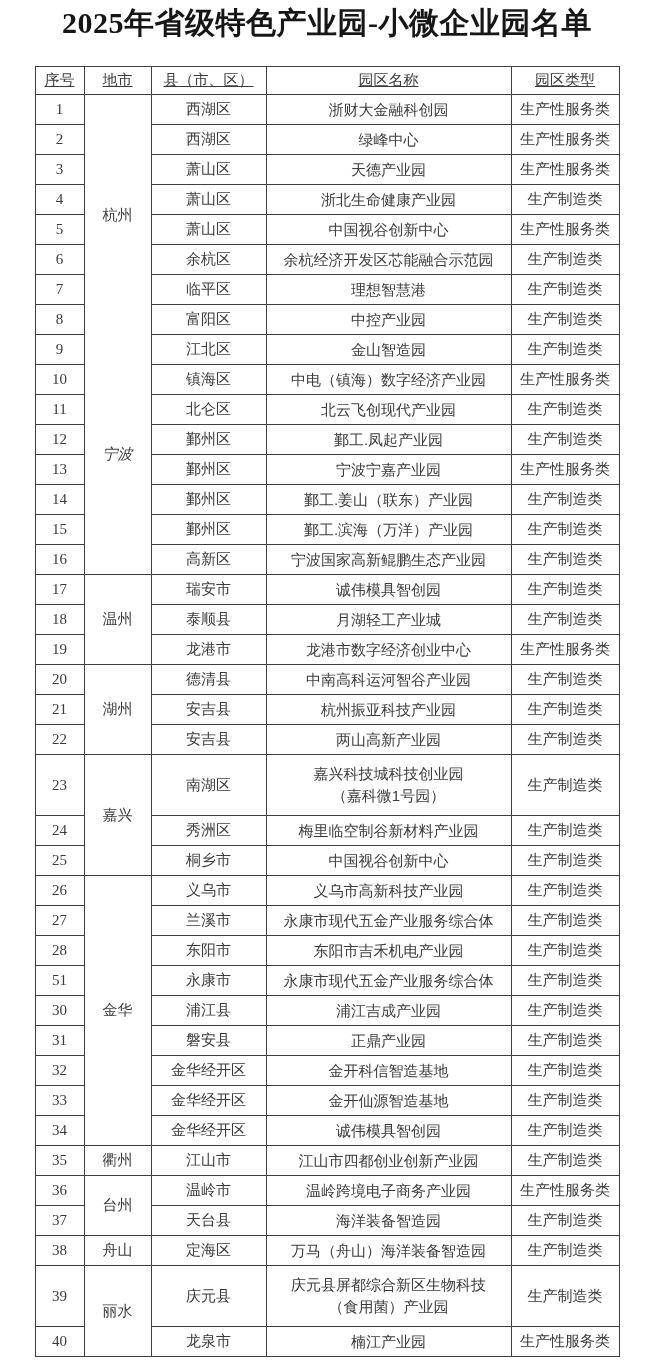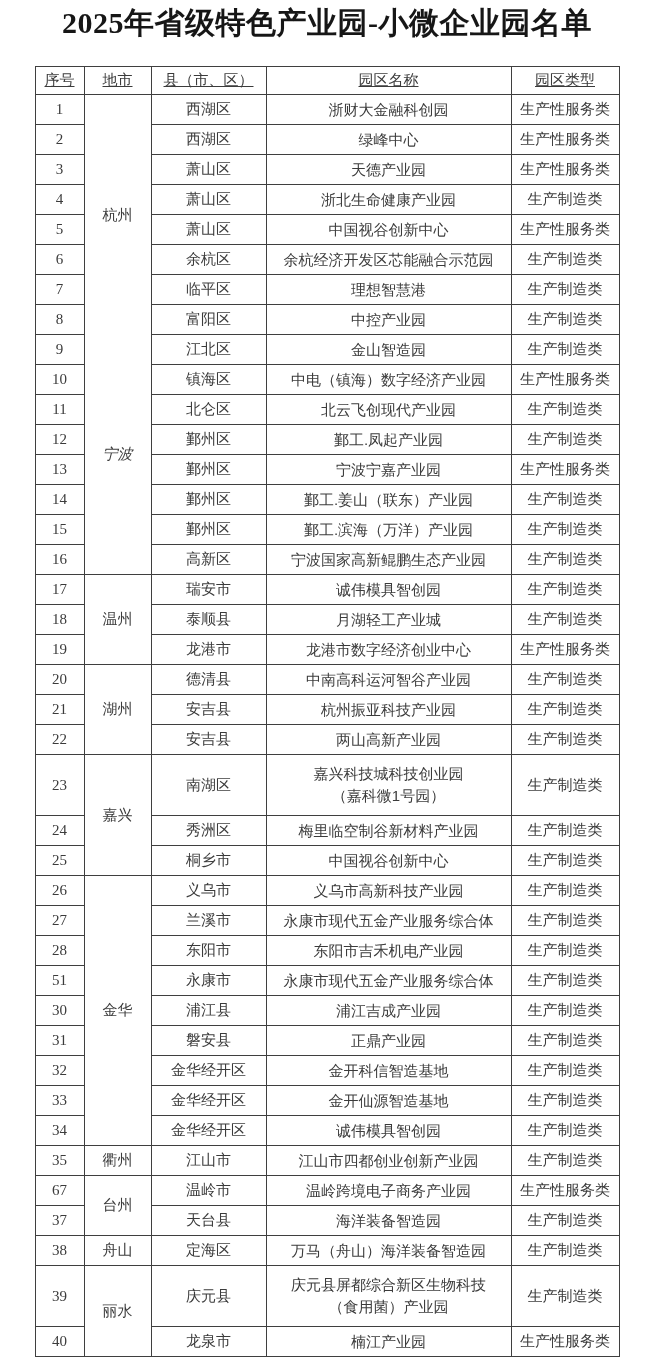--- a/index.html
+++ b/index.html
@@ -365,21 +365,21 @@
       <tr>
         <td class="no-cell">35</td>
         <td rowspan="1">衢州</td>
         <td>江山市</td>
         <td>
           <div class="park-line">江山市四都创业创新产业园</div>
         </td>
         <td>生产制造类</td>
       </tr>
       <tr>
-        <td class="no-cell">67</td>
+        <td class="no-cell">36</td>
         <td rowspan="2">台州</td>
         <td>温岭市</td>
         <td>
           <div class="park-line">温岭跨境电子商务产业园</div>
         </td>
         <td>生产性服务类</td>
       </tr>
       <tr>
         <td class="no-cell">37</td>
         <td>天台县</td>

